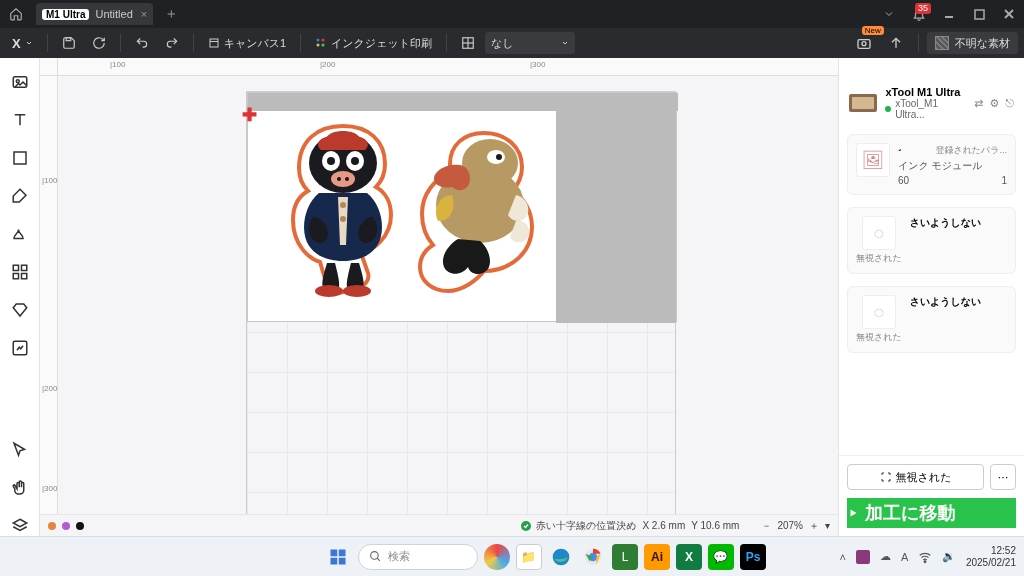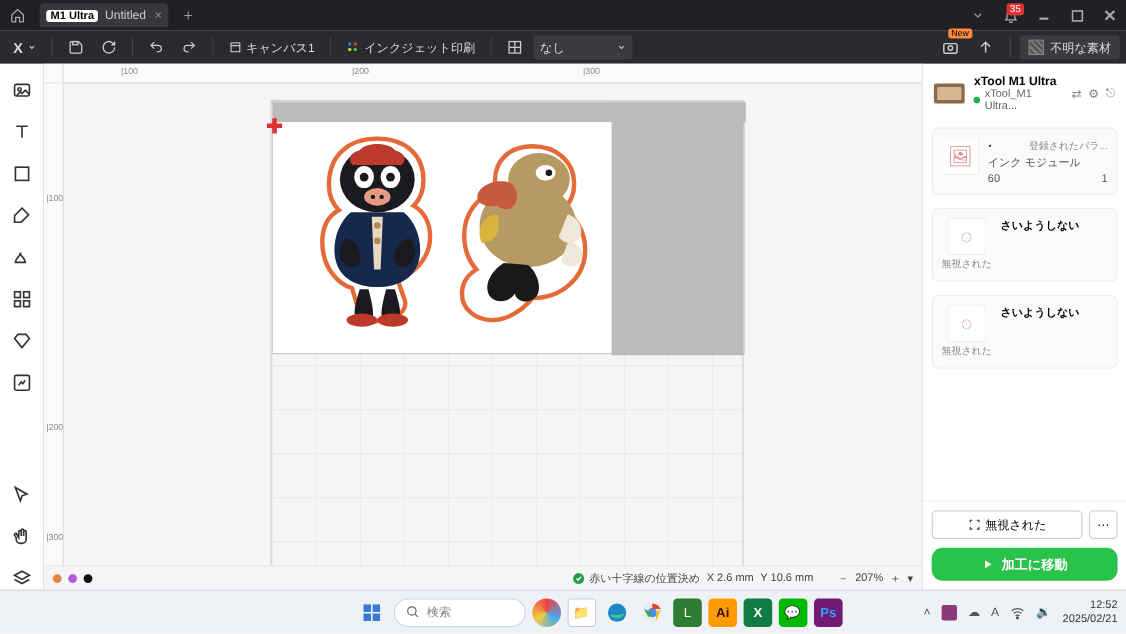--- a/index.html
+++ b/index.html
@@ -55,41 +55,41 @@
   .art2 { left:150px; top:34px; }
 
   
   .status { position:absolute; bottom:0; left:0; right:0; height:22px; display:flex; align-items:center; font-size:10px; color:#444; padding:0 8px; gap:6px; background:#f5f5f7; border-top:1px solid #e6e6e8; }
   .dot { width:8px; height:8px; border-radius:50%; }
   .status .spacer { flex:1; }
   .chip { display:flex; align-items:center; gap:4px; }
 
   
   .right { position:absolute; top:58px; right:0; width:186px; bottom:40px; background:#fff; border-left:1px solid #e3e3e5; font-size:11px; display:flex; flex-direction:column; }
-  .dev  { display:flex; gap:8px; padding:10px 10px 8px; align-items:center; }
+  .dev  { display:flex; gap:8px; padding:28px 10px 8px; align-items:center; }
   .dev-img { width:30px; height:18px; background:#8a6a4a; border-radius:2px; position:relative; }
   .dev-img::after { content:""; position:absolute; inset:3px; background:#d5b88f; border-radius:1px; }
   .dev-name { font-weight:600; font-size:11px; }
   .dev-sub  { font-size:10px; color:#666; display:flex; align-items:center; gap:4px; }
   .dev-sub .dot-g { width:6px; height:6px; border-radius:50%; background:#21b24b; }
   .dev-icons { margin-left:auto; display:flex; gap:6px; color:#888; }
   .sect-title { padding:10px 10px 6px; font-weight:600; color:#333; }
   .card { margin:6px 8px; border:1px solid #eee; border-radius:6px; background:#fafafa; display:flex; gap:8px; padding:8px; align-items:flex-start; }
   .card .th { width:34px; height:34px; border-radius:3px; background:#fff; display:flex; align-items:center; justify-content:center; font-size:18px; color:#d88; box-shadow:inset 0 0 0 1px #eee; }
   .card .main { flex:1; min-width:0; }
   .card .row1 { display:flex; align-items:center; justify-content:space-between; font-size:10px; }
   .card .row1 .a { font-weight:600; white-space:nowrap; overflow:hidden; text-overflow:ellipsis; }
   .card .row1 .b { color:#888; font-size:9px; white-space:nowrap;margin-left:34px; }
   .card .row2 { display:flex; justify-content:space-between; font-size:10px; color:#555; margin-top:2px; }
   .tag { font-size:9px; color:#888; margin-top:2px; }
   .right .grow { flex:1; }
   .r-bottom { padding:8px; display:flex; gap:6px; border-top:1px solid #eee; }
   .framing { flex:1; height:26px; border:1px solid #ccc; border-radius:4px; background:#fff; display:flex; align-items:center; justify-content:center; gap:4px; cursor:pointer; }
   .more { width:26px; height:26px; border:1px solid #ccc; border-radius:4px; display:flex; align-items:center; justify-content:center; cursor:pointer; }
-  .process { margin:0 8px 8px; height:30px; background:#29c24a; color:#fff; border-radius:10px; display:flex; align-items:center; justify-content:center; gap:6px; font-size:12px; cursor:pointer; font-weight:600; }
+  .process { margin:0 8px 8px; height:30px; background:#29c24a; color:#fff; border-radius:0; display:flex; align-items:center; gap:6px; font-size:18px; cursor:pointer; font-weight:600; }
 
   
   .taskbar { position:absolute; left:0; right:0; bottom:0; height:40px; background:#eef1f6; border-top:1px solid #d9dde4; display:flex; align-items:center; padding:11px 8px; gap:6px; font-size:11px; }
   .start  { width:28px; height:28px; display:flex; align-items:center; justify-content:center; cursor:pointer; }
   .search { display:flex; align-items:center; gap:6px; background:#fff; border:1px solid #d0d3da; border-radius:14px; height:26px; padding:0 10px; width:120px; cursor:text; }
   .task-icon { width:26px; height:26px; border-radius:4px; display:flex; align-items:center; justify-content:center; font-size:12px; cursor:pointer; }
   .taskbar .spacer { flex:1; }
   .tray { display:flex; align-items:center; gap:10px; color:#555; }
   .clock { text-align:right; line-height:12px; font-size:10px; color:#333; }
 
@@ -483,21 +483,21 @@
       </svg>
     </div>
   <div class="task-icon" style="background:#2f7d32;color:#fff">L</div>
   <div class="task-icon" style="background:#ff9a00;color:#311">
       <b>Ai</b>
     </div>
   <div class="task-icon" style="background:#107c41;color:#fff">
       <b>X</b>
     </div>
   <div class="task-icon" style="background:#00b900;color:#fff">💬</div>
-  <div class="task-icon" style="background:#701a75;color:#2fa3f7">
+  <div class="task-icon" style="background:#000000;color:#2fa3f7">
       <b>Ps</b>
     </div>
   <div class="spacer"></div>
   <div class="tray">
     <span>˄</span>
     <span style="width:14px;height:14px;background:#8a3a7a;display:inline-block;border-radius:2px"></span>
     <span>☁</span>
     <span>A</span>
     <span>
         <svg width="14" height="14" viewBox="0 0 24 24" fill="none" stroke="#555" stroke-width="2">

